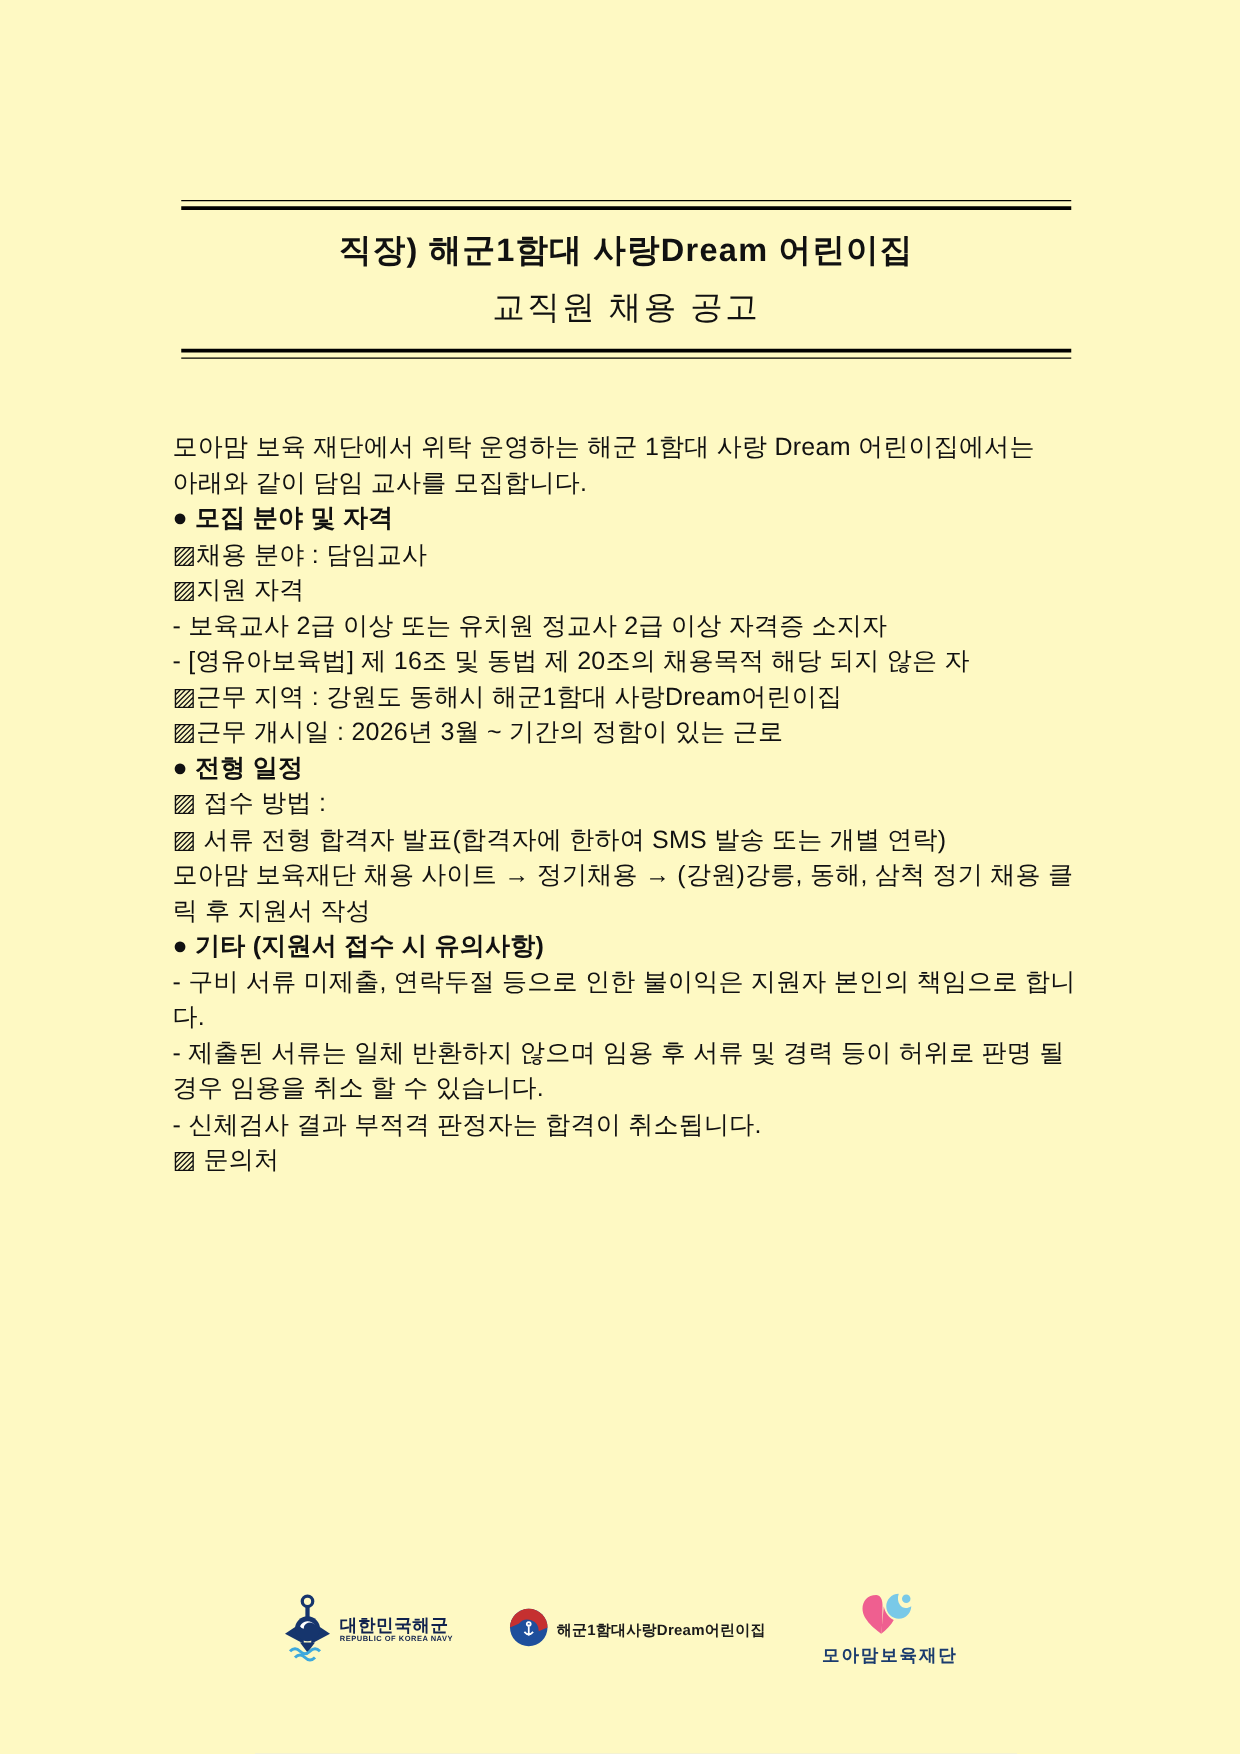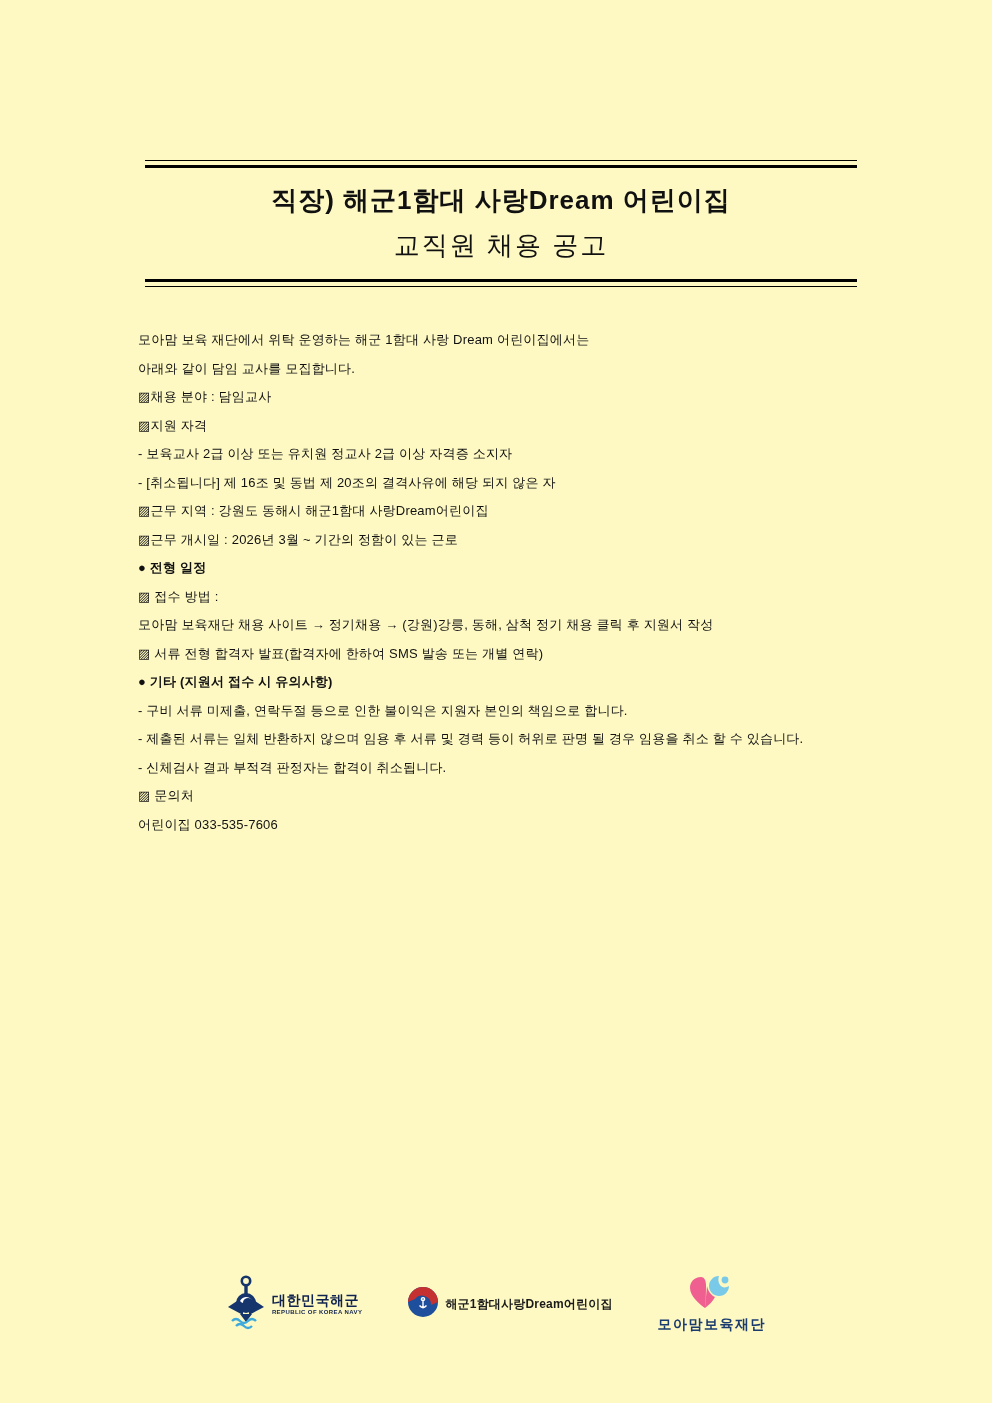--- a/index.html
+++ b/index.html
@@ -25,22 +25,22 @@
     margin-top:16px;
     font-size:26px;font-weight:bold;letter-spacing:1px;line-height:32px;
   }
   .title-line2{
     margin-top:13px;margin-bottom:18px;
     font-size:26px;font-weight:normal;letter-spacing:2px;line-height:32px;
   }
   
   .content{
     position:absolute;
-    left:138px;top:326px;width:728px;
-    font-size:13px;line-height:28.5px;
+    left:138px;top:344px;width:728px;
+    font-size:20px;line-height:28.5px;
     letter-spacing:0.2px;
   }
   .content p{margin:0;}
   .mt{margin-top:21px;}
   .heading{font-weight:bold;}
   
   .logos{
     position:absolute;
     left:0;top:1272px;width:100%;height:64px;
     display:flex;justify-content:center;align-items:center;gap:45px;
@@ -62,43 +62,43 @@
     <div class="rule rule-top"></div>
     <div class="title-line1">직장) 해군1함대 사랑Dream 어린이집</div>
     <div class="title-line2">교직원 채용 공고</div>
     <div class="rule rule-bottom"></div>
   </div>
 
   <div class="content">
     <p>모아맘 보육 재단에서 위탁 운영하는 해군 1함대 사랑 Dream 어린이집에서는</p>
     <p>아래와 같이 담임 교사를 모집합니다.</p>
 
+    <p class="mt heading">● 모집 분야 및 자격</p>
 
     <p class="mt">▨채용 분야 : 담임교사</p>
     <p>▨지원 자격</p>
     <p>- 보육교사 2급 이상 또는 유치원 정교사 2급 이상 자격증 소지자</p>
-    <p>- [취소됩니다] 제 16조 및 동법 제 20조의 결격사유에 해당 되지 않은 자</p>
+    <p>- [영유아보육법] 제 16조 및 동법 제 20조의 채용목적 해당 되지 않은 자</p>
 
     <p class="mt">▨근무 지역 : 강원도 동해시 해군1함대 사랑Dream어린이집</p>
     <p>▨근무 개시일 : 2026년 3월 ~ 기간의 정함이 있는 근로</p>
 
     <p class="mt heading">● 전형 일정</p>
 
     <p>▨ 접수 방법 :</p>
+    <p>▨ 서류 전형 합격자 발표(합격자에 한하여 SMS 발송 또는 개별 연락)</p>
     <p>모아맘 보육재단 채용 사이트 → 정기채용 → (강원)강릉, 동해, 삼척 정기 채용 클릭 후 지원서 작성</p>
-    <p>▨ 서류 전형 합격자 발표(합격자에 한하여 SMS 발송 또는 개별 연락)</p>
 
     <p class="mt heading">● 기타 (지원서 접수 시 유의사항)</p>
 
     <p class="mt">- 구비 서류 미제출, 연락두절 등으로 인한 불이익은 지원자 본인의 책임으로 합니다.</p>
     <p>- 제출된 서류는 일체 반환하지 않으며 임용 후 서류 및 경력 등이 허위로 판명 될 경우 임용을 취소 할 수 있습니다.</p>
     <p>- 신체검사 결과 부적격 판정자는 합격이 취소됩니다.</p>
 
     <p class="mt">▨ 문의처</p>
-    <p>어린이집 033-535-7606</p>
   </div>
 
   <div class="logos">
 
     <div class="logo">
       <span>
         <svg width="40" height="58" viewBox="0 0 40 58">
           <circle cx="20" cy="8" r="4.2" fill="none" stroke="#16356d" stroke-width="2.6"></circle>
           <rect x="18.3" y="12" width="3.4" height="9" fill="#16356d"></rect>
           <path d="M2 34 L17 24 L17 42 Z" fill="#16356d"></path>

